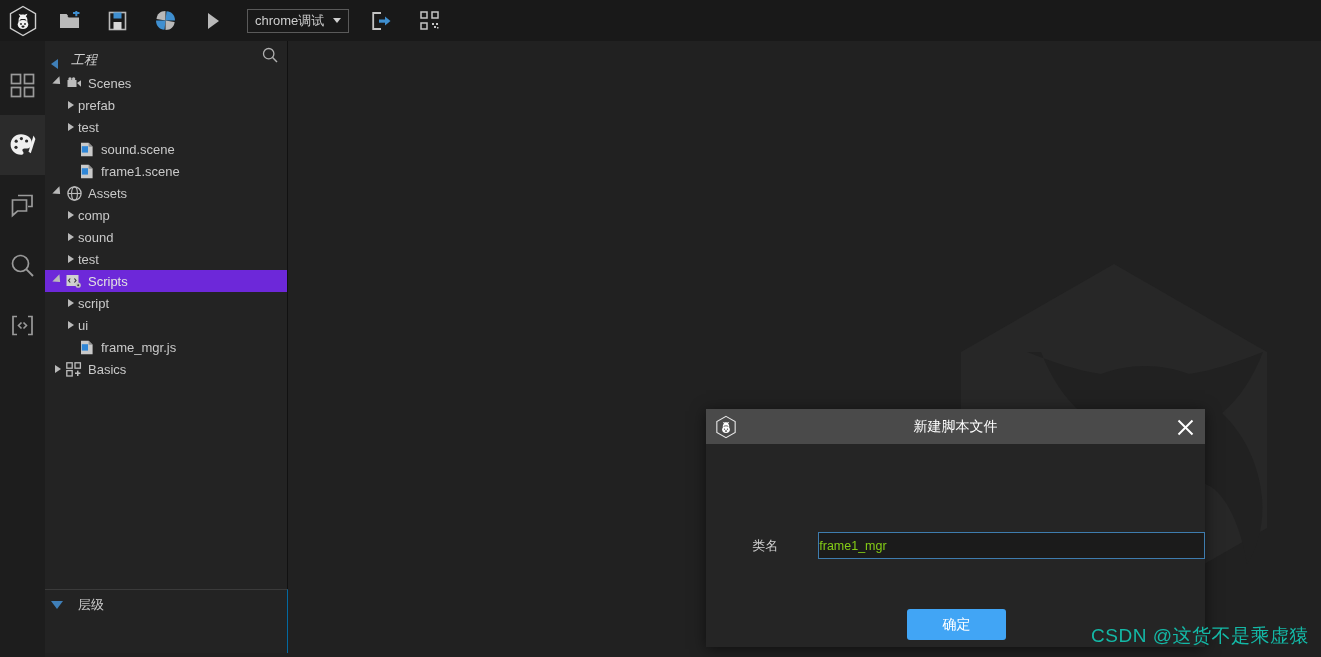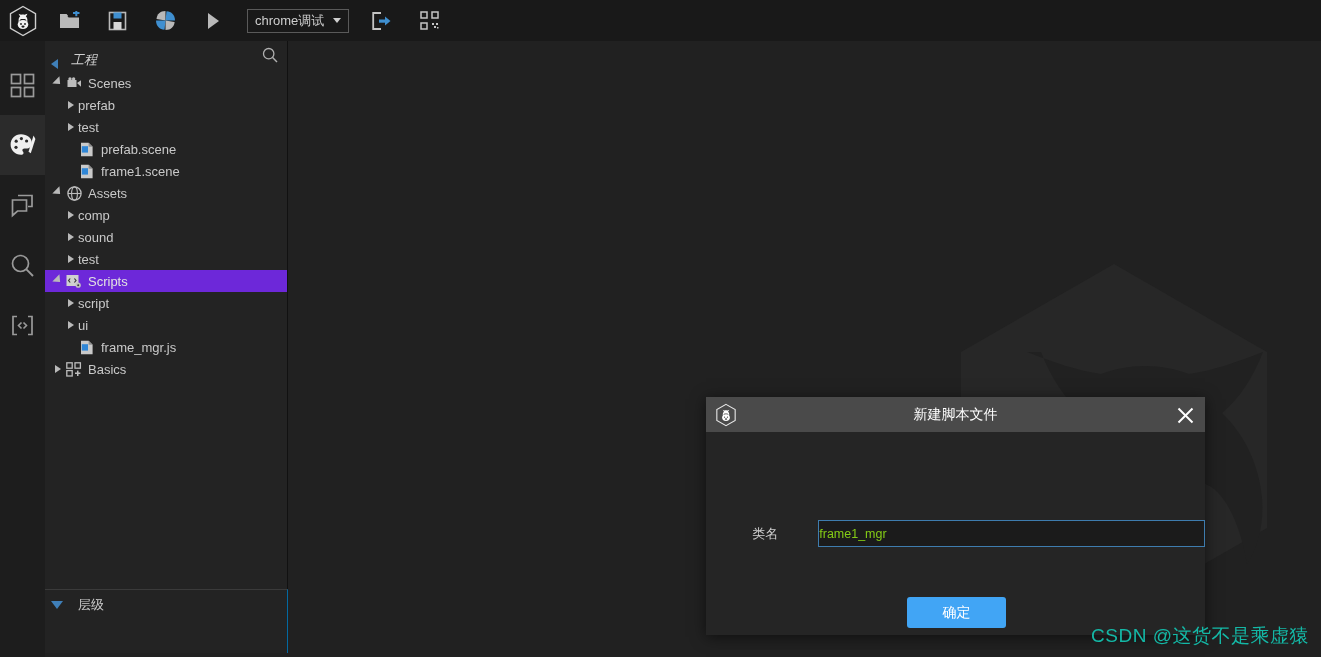--- a/index.html
+++ b/index.html
@@ -168,21 +168,21 @@
   }
   #bg-logo {
     position: absolute;
     left: 660px; top: 215px;
     opacity: 1;
   }
 
   
   #dialog {
     position: absolute;
-    left: 706px; top: 397px;
+    left: 706px; top: 409px;
     width: 499px; height: 238px;
     background: #252525;
     box-shadow: 0 2px 14px rgba(0,0,0,0.55);
     z-index: 40;
   }
   #dialog-titlebar {
     height: 35px;
     background: #4a4a4a;
     display: flex;
     align-items: center;
@@ -436,21 +436,21 @@
             <path d="M1 0.8h7.6L12.6 4.7V14.2H1z" fill="#c9c9c9"></path>
             <path d="M8.6 0.8 L12.6 4.7 H8.6z" fill="#8e8e8e"></path>
             <rect x="1.8" y="4.2" width="6.2" height="6.4" fill="#2f86d6"></rect>
             <g fill="#c9c9c9">
               <rect x="9" y="6" width="3" height="1"></rect>
               <rect x="9" y="8" width="3" height="1"></rect>
               <rect x="9" y="10" width="3" height="1"></rect>
             </g>
           </svg>
         </span>
-        <span class="tree-label">prefab.scene</span>
+        <span class="tree-label">sound.scene</span>
       </div>
       <div class="tree-row d1">
         <span class="tw"></span>
         <span class="tree-icon">
           <svg width="14" height="15" viewBox="0 0 14 15">
             <path d="M1 0.8h7.6L12.6 4.7V14.2H1z" fill="#c9c9c9"></path>
             <path d="M8.6 0.8 L12.6 4.7 H8.6z" fill="#8e8e8e"></path>
             <rect x="1.8" y="4.2" width="6.2" height="6.4" fill="#2f86d6"></rect>
             <g fill="#c9c9c9">
               <rect x="9" y="6" width="3" height="1"></rect>

